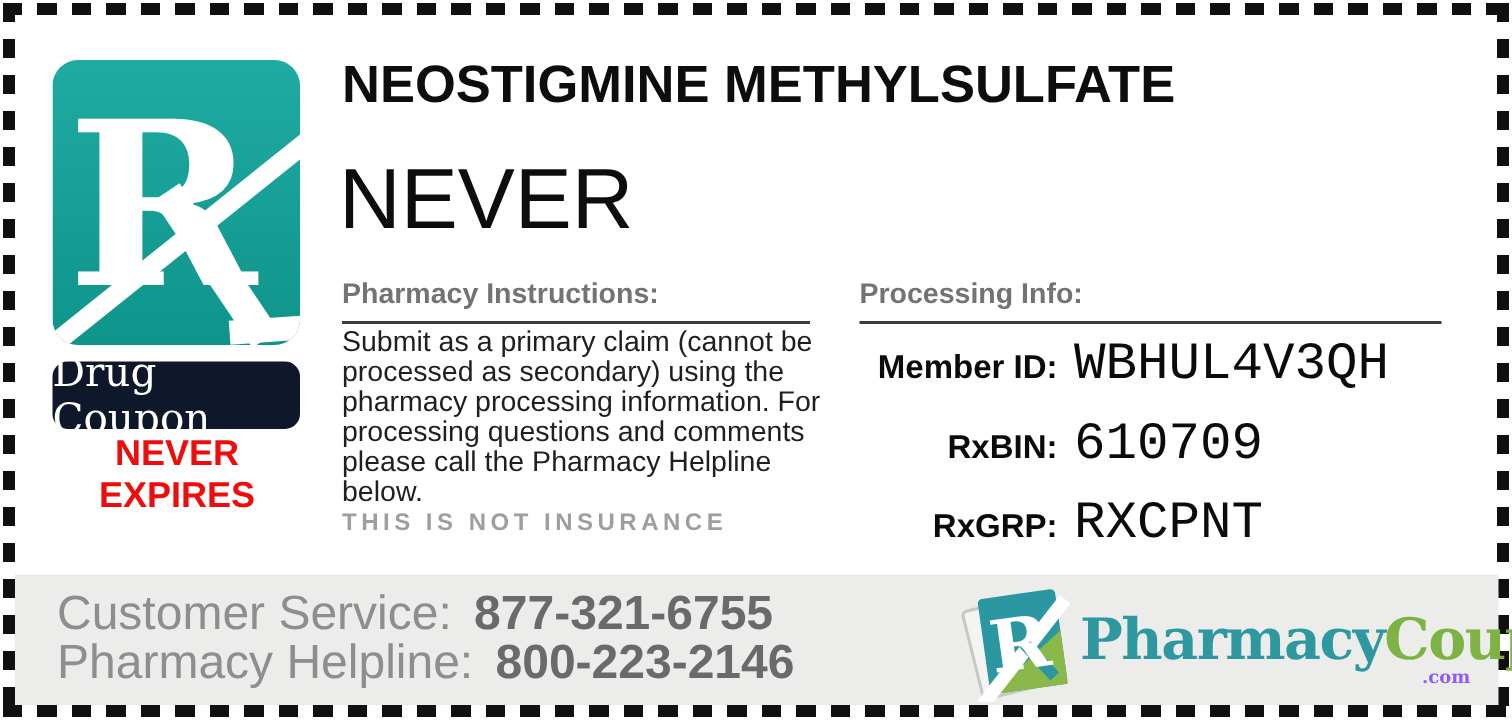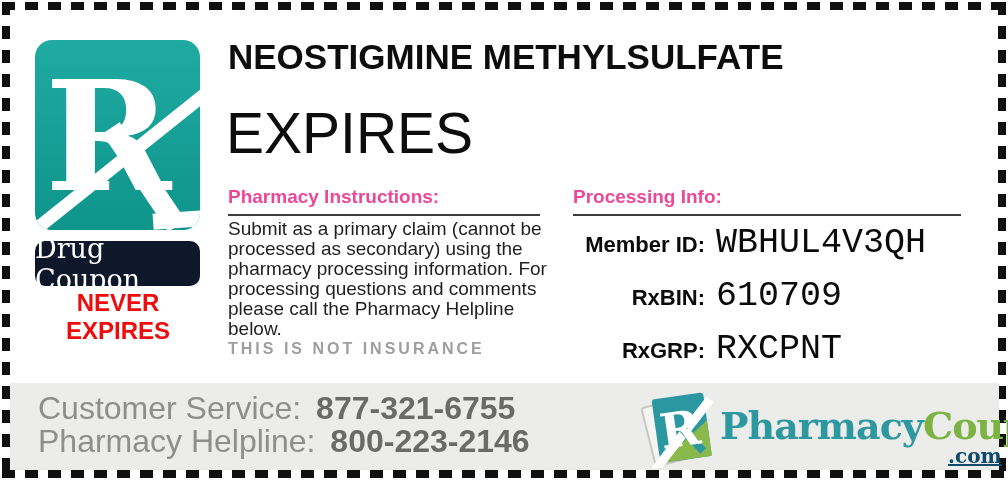--- a/index.html
+++ b/index.html
@@ -42,21 +42,21 @@
     font-size:35px; font-weight:bold; color:#0d0d0d; letter-spacing:0px;
   }
   .coupon-word {
     position:absolute; left:226px; top:100px;
     font-size:57px; font-weight:400; color:#0d0d0d;
   }
 
   
   .sec-heading {
     position:absolute; top:186px; font-size:19px; font-weight:bold;
-    color:#ec4899; padding-bottom:6px; border-bottom:2px solid #3c3c3c;
+    color:#737373; padding-bottom:6px; border-bottom:2px solid #3c3c3c;
   }
   .sec-heading.instr { left:228px; width:312px; }
   .sec-heading.proc  { left:573px; width:388px; }
 
   
   .instr-body {
     position:absolute; left:228px; top:219px; width:330px;
     font-size:19px; line-height:20px; color:#1f1f1f; white-space:pre-line;
   }
   .not-insurance {
@@ -90,21 +90,21 @@
   .brand-icon { position:absolute; left:8px; top:3px; }
   .brand-text {
     position:absolute; left:90px; top:20px; line-height:1;
     font-family:"DejaVu Serif", serif; font-weight:bold; font-size:38px; letter-spacing:-1px;
     white-space:nowrap;
   }
   .brand-text .p1 { color:#2e98a1; }
   .brand-text .p2 { color:#7db343; }
   .brand-tld {
     position:absolute; left:318px; top:57px;
-    font-family:"DejaVu Serif", serif; font-weight:bold; font-size:20px; color:#0c4a6e;text-decoration:underline;
+    font-family:"DejaVu Serif", serif; font-weight:bold; font-size:12px; color:#8b5cf6;
   }
 </style>
 </head>
 <body>
 
 <div class="coupon">
 
   <div class="dash dash-top"></div>
   <div class="dash dash-bottom"></div>
   <div class="dash dash-left"></div>
@@ -129,21 +129,21 @@
     <text x="10" y="150" font-family="DejaVu Serif, serif" font-weight="bold" font-size="152" fill="#ffffff">R</text>
   </svg>
 
   <div class="drug-badge">
     <span>Drug Coupon</span>
   </div>
 
   <div class="never-expires">NEVER EXPIRES</div>
 
   <div class="drug-title">NEOSTIGMINE METHYLSULFATE</div>
-  <div class="coupon-word">EXPIRES</div>
+  <div class="coupon-word">NEVER</div>
 
   <div class="sec-heading instr">Pharmacy Instructions:</div>
   <div class="instr-body">Submit as a primary claim (cannot be
 processed as secondary) using the
 pharmacy processing information. For
 processing questions and comments
 please call the Pharmacy Helpline below.</div>
   <div class="not-insurance">THIS IS NOT INSURANCE</div>
 
   <div class="sec-heading proc">Processing Info:</div>

